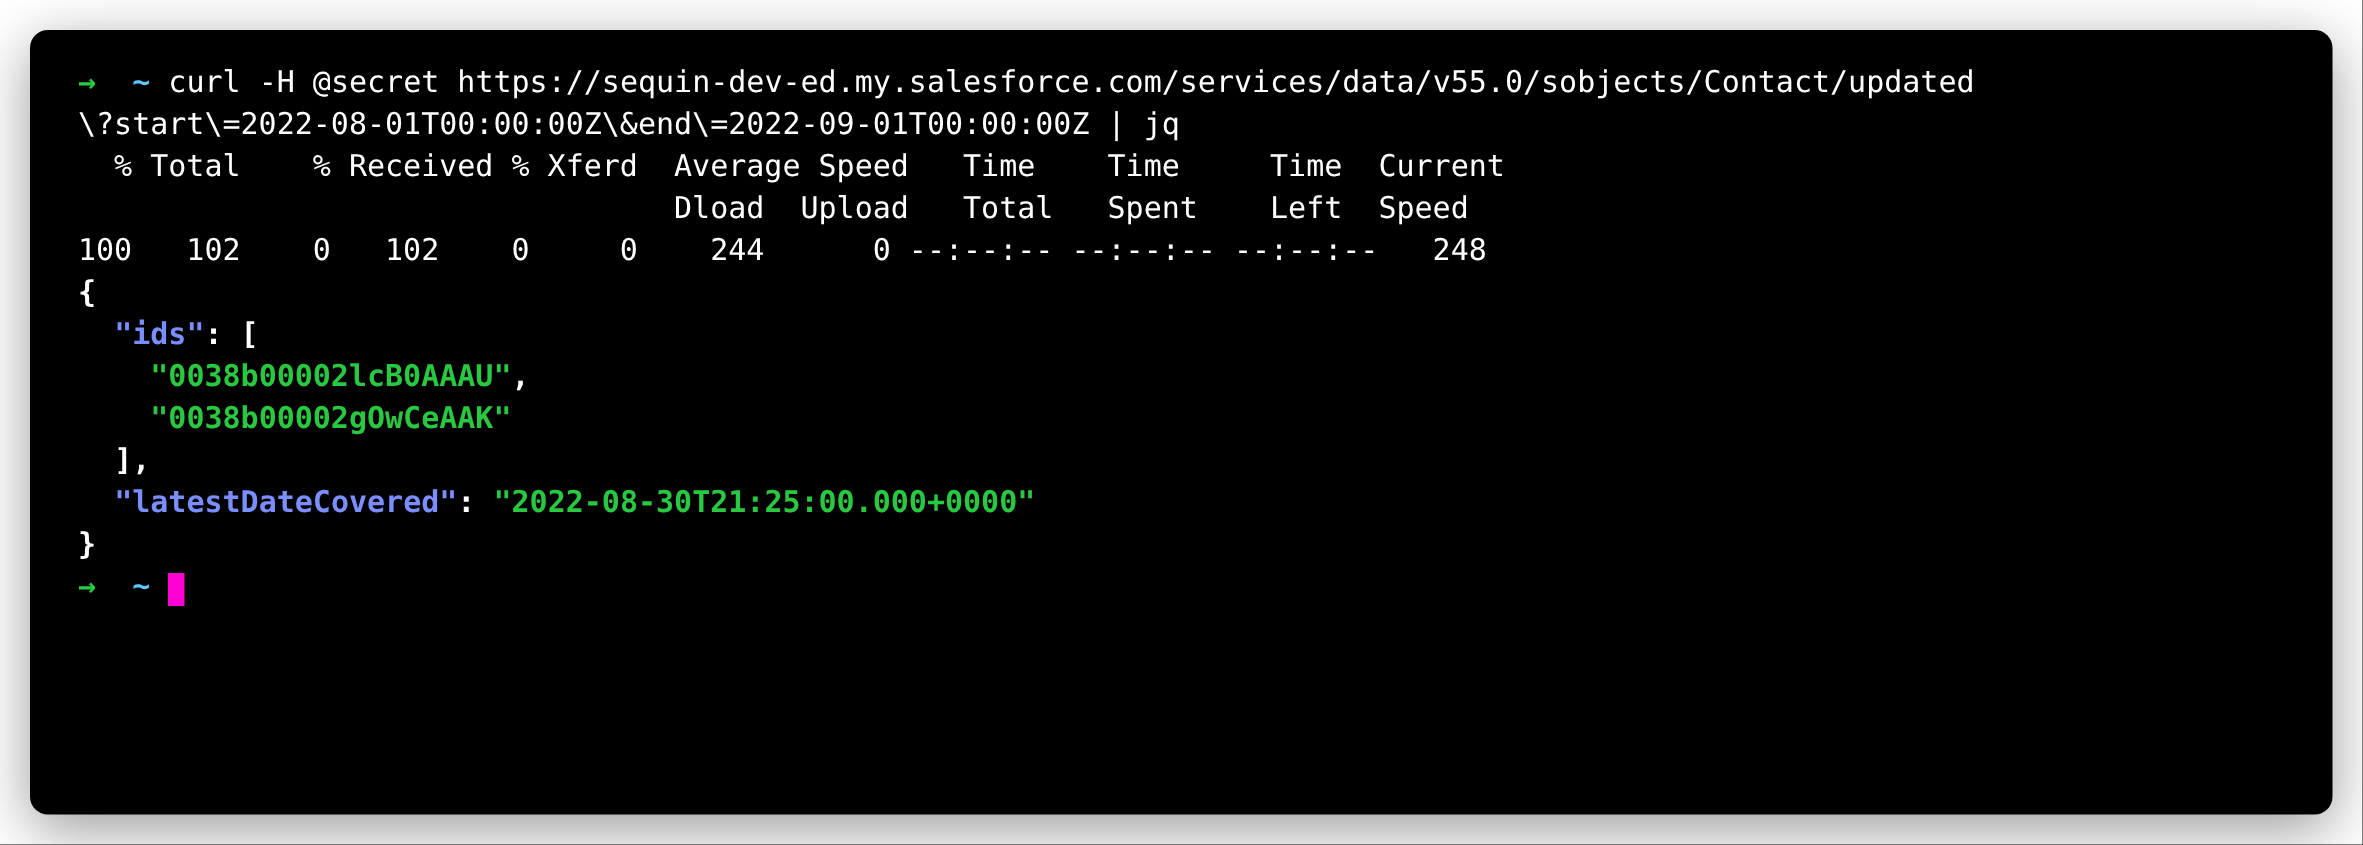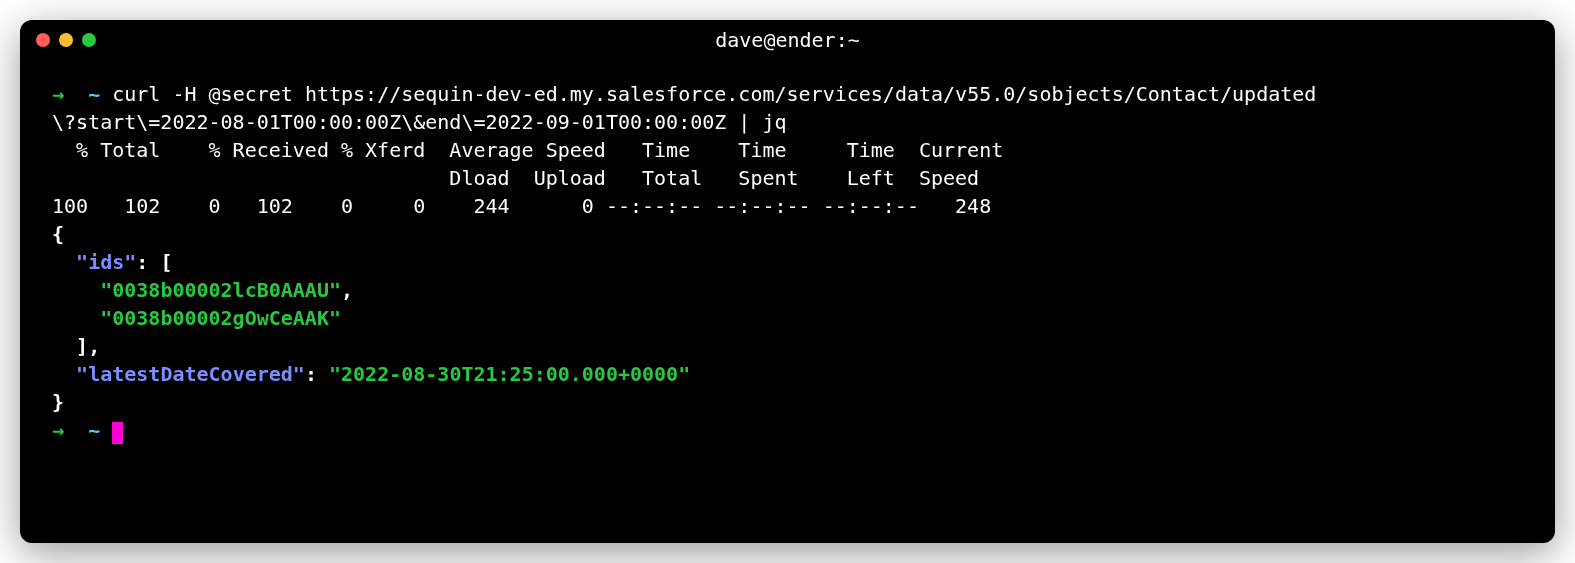--- a/index.html
+++ b/index.html
@@ -69,22 +69,14 @@
       background: #ff00d4;
       vertical-align: text-bottom;
       margin-bottom: -2px;
     }
     .line { display: block; }
   </style>
 </head>
 <body>
 
 <div class="terminal-window">
-  <div class="titlebar">
-    <div class="traffic-lights">
-      <div class="traffic-light red"></div>
-      <div class="traffic-light yellow"></div>
-      <div class="traffic-light green"></div>
-    </div>
-    <div class="title">dave@ender:~</div>
-  </div>
   <div class="terminal-body"><span class="line"><span class="arrow">→</span>  <span class="tilde">~</span> <span class="cmd">curl -H @secret https://sequin-dev-ed.my.salesforce.com/services/data/v55.0/sobjects/Contact/updated</span></span><span class="line cmd">\?start\=2022-08-01T00:00:00Z\&amp;end\=2022-09-01T00:00:00Z | jq</span><span class="line cmd">  % Total    % Received % Xferd  Average Speed   Time    Time     Time  Current</span><span class="line cmd">                                 Dload  Upload   Total   Spent    Left  Speed</span><span class="line cmd">100   102    0   102    0     0    244      0 --:--:-- --:--:-- --:--:--   248</span><span class="line json-punct">{</span><span class="line">  <span class="json-key">"ids"</span><span class="json-punct">: [</span></span><span class="line">    <span class="json-str">"0038b00002lcB0AAAU"</span><span class="json-punct">,</span></span><span class="line">    <span class="json-str">"0038b00002gOwCeAAK"</span></span><span class="line">  <span class="json-punct">],</span></span><span class="line">  <span class="json-key">"latestDateCovered"</span><span class="json-punct">: </span><span class="json-str">"2022-08-30T21:25:00.000+0000"</span></span><span class="line json-punct">}</span><span class="line"><span class="arrow">→</span>  <span class="tilde">~</span> <span class="cursor"></span></span></div>
 </div>
 
 </body></html>

